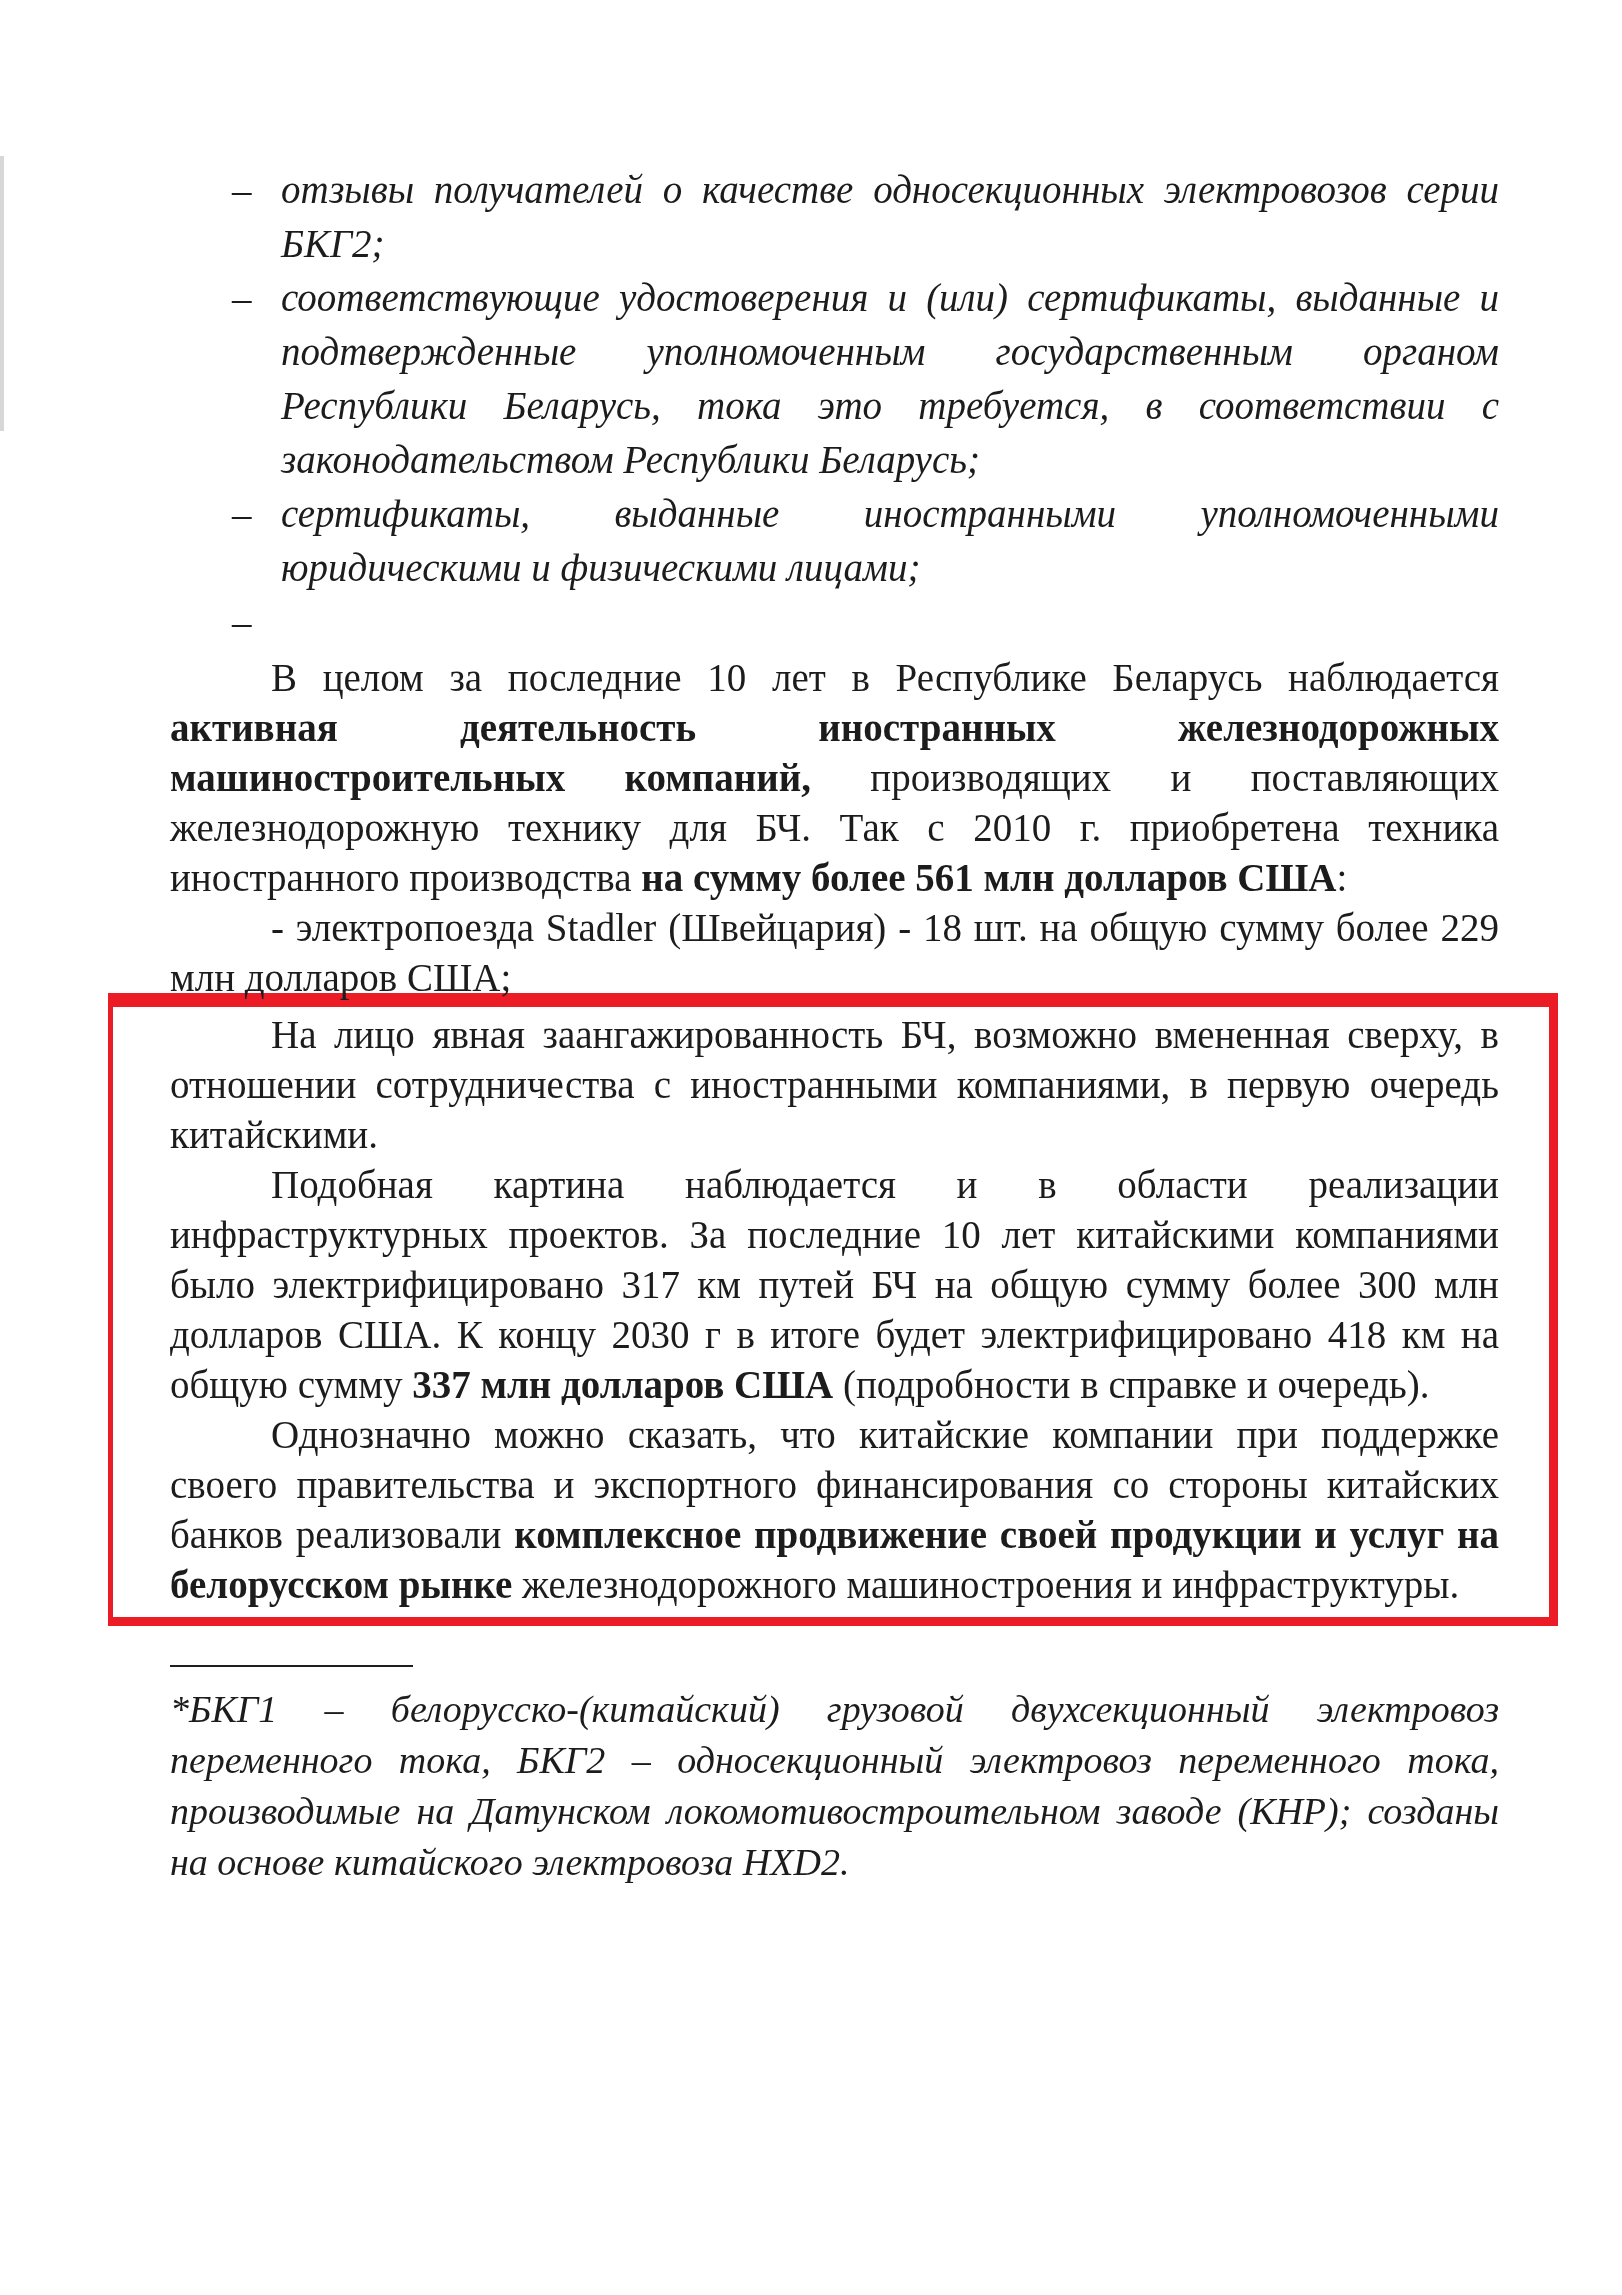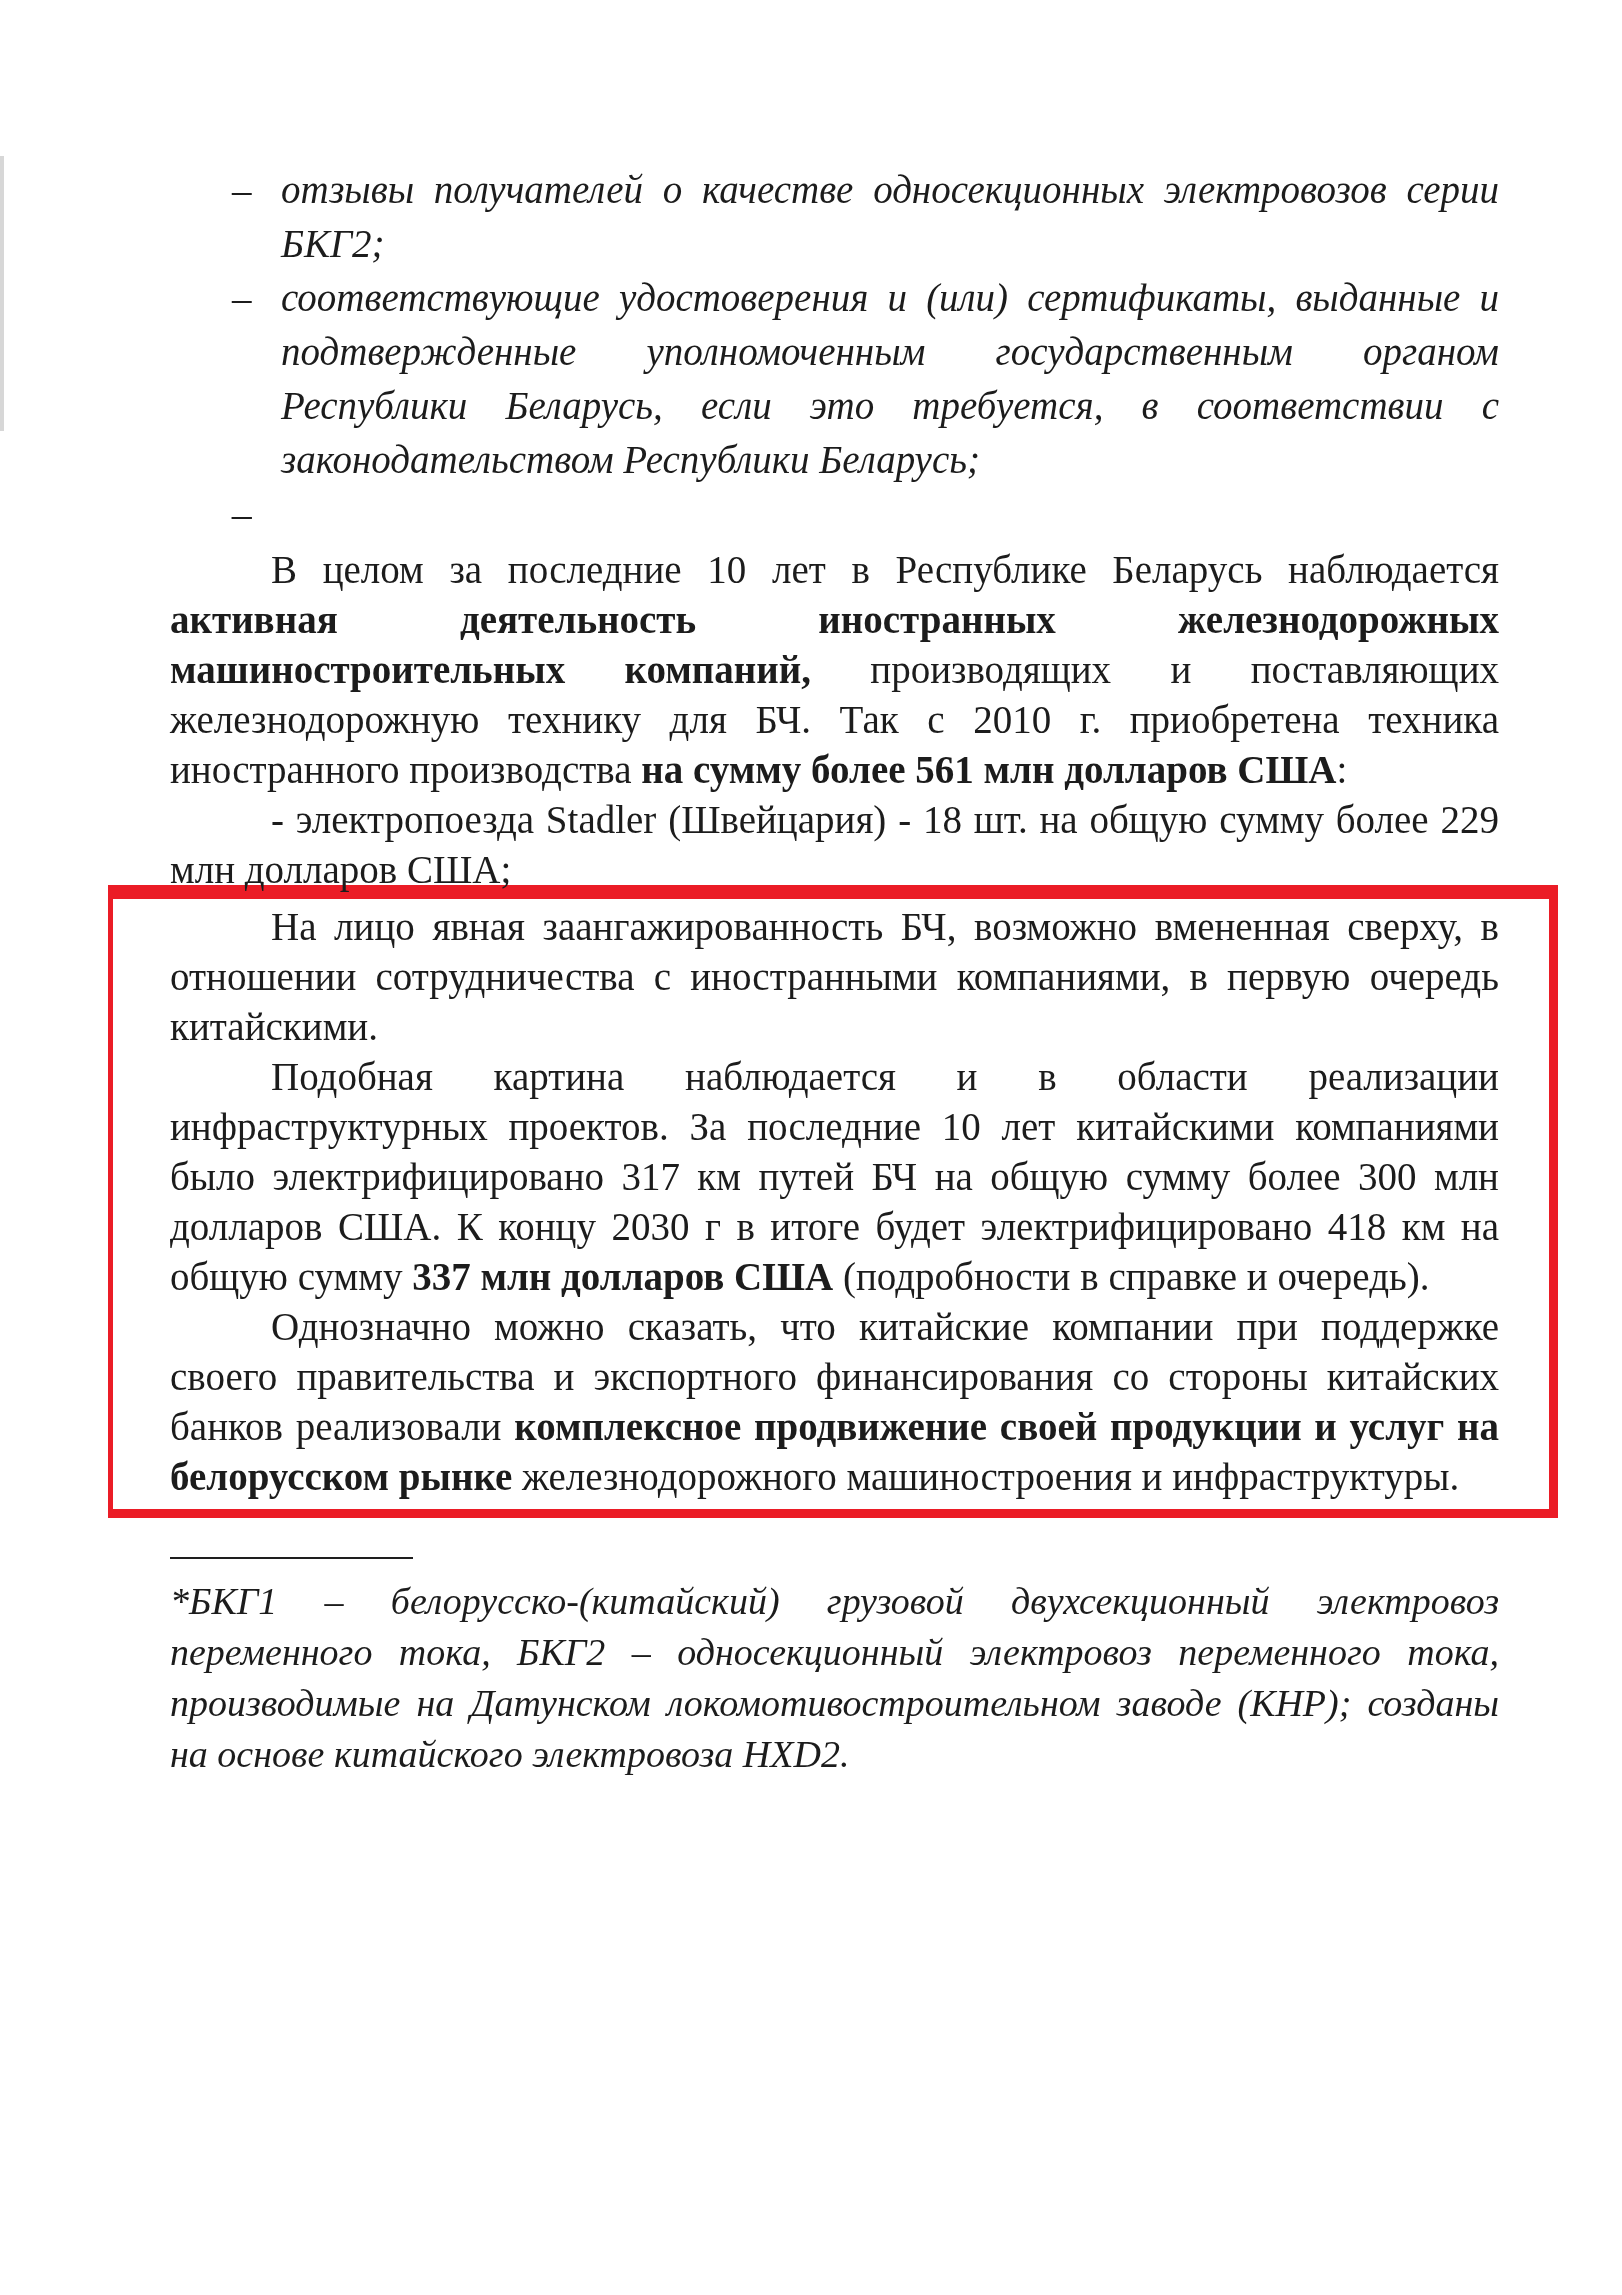--- a/index.html
+++ b/index.html
@@ -55,24 +55,25 @@
 
   <div class="scan-mark"></div>
 
   <section class="quote-list">
     <div class="q-item">
       <span class="dash">–</span>
       <span class="q-text">отзывы получателей о качестве односекционных электровозов серии БКГ2;</span>
     </div>
     <div class="q-item">
       <span class="dash">–</span>
-      <span class="q-text">соответствующие удостоверения и (или) сертификаты, выданные и подтвержденные уполномоченным государственным органом Республики Беларусь, если это требуется, в соответствии с законодательством Республики Беларусь;</span>
+      <span class="q-text">соответствующие удостоверения и (или) сертификаты, выданные и подтвержденные уполномоченным государственным органом Республики Беларусь, тока это требуется, в соответствии с законодательством Республики Беларусь;</span>
     </div>
     <div class="q-item">
       <span class="dash">–</span>
+      <span class="q-text">сертификаты, выданные иностранными уполномоченными юридическими и физическими лицами;</span>
     </div>
     <div class="q-item">
       <span class="dash">–</span>
     </div>
   </section>
 
   <p class="para indent lead"><span>В целом за последние 10 лет в Республике Беларусь наблюдается </span><b>активная деятельность иностранных железнодорожных машиностроительных компаний,</b><span> производящих и поставляющих железнодорожную технику для БЧ. Так с 2010 г. приобретена техника иностранного производства </span><b>на сумму более 561 млн долларов США</b><span>:</span></p>
 
   <p class="para indent">- электропоезда Stadler (Швейцария) - 18 шт. на общую сумму более 229 млн долларов США;</p>
 

